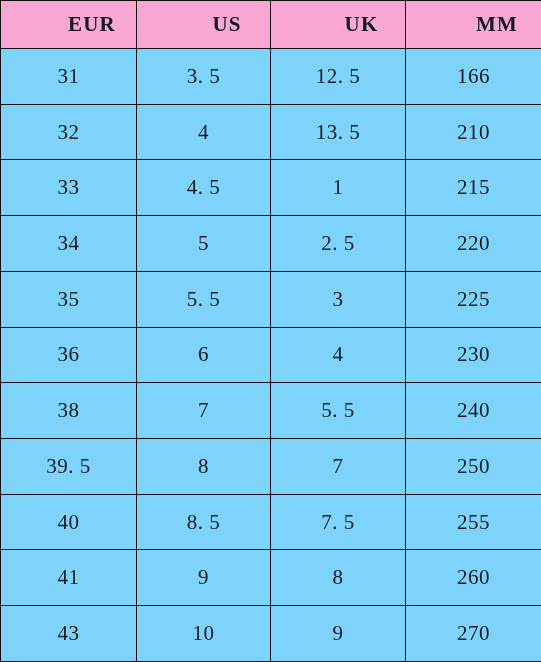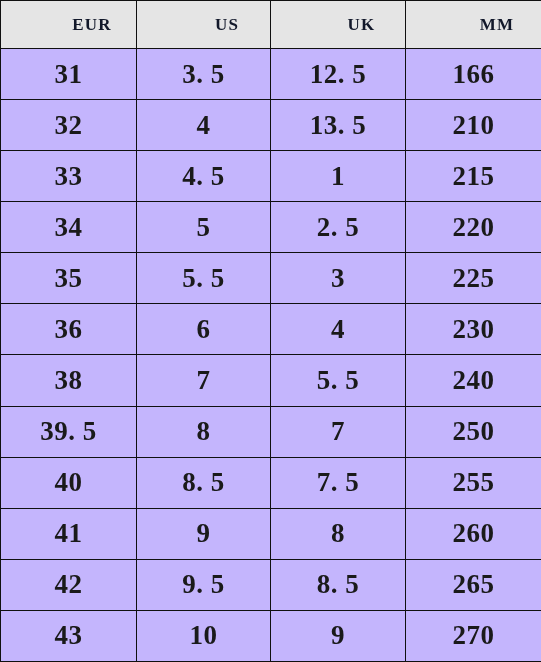--- a/index.html
+++ b/index.html
@@ -32,34 +32,34 @@
     border: 1px solid #101010;
     text-align: center;
     vertical-align: middle;
     padding: 0;
     margin: 0;
     color: #141c27;
     letter-spacing: 0.5px;
   }
 
   #size-table thead th {
-    background: #e5e5e5;
+    background: #f9a8d4;
     height: 47px;
-    font-size: 17px;
+    font-size: 21px;
     font-weight: 700;
     color: #12182a;
     letter-spacing: 1.2px;
     padding-left: 47px;
   }
 
   #size-table tbody td {
-    background: #c4b5fd;
+    background: #7dd3fc;
     height: 43.9px;
-    font-size: 27px;
-    font-weight: 700;
+    font-size: 21px;
+    font-weight: 400;
     color: #1a1a1a;
   }
 
   
   .num { white-space: pre; }
 </style>
 </head>
 <body>
 
 <table id="size-table">
@@ -132,25 +132,19 @@
         <td><span class="num">7. 5</span></td>
         <td><span class="num">255</span></td>
       </tr>
       <tr>
         <td><span class="num">41</span></td>
         <td><span class="num">9</span></td>
         <td><span class="num">8</span></td>
         <td><span class="num">260</span></td>
       </tr>
       <tr>
-        <td><span class="num">42</span></td>
-        <td><span class="num">9. 5</span></td>
-        <td><span class="num">8. 5</span></td>
-        <td><span class="num">265</span></td>
-      </tr>
-      <tr>
         <td><span class="num">43</span></td>
         <td><span class="num">10</span></td>
         <td><span class="num">9</span></td>
         <td><span class="num">270</span></td>
       </tr>
     </tbody>
 </table>
 
 </body></html>

